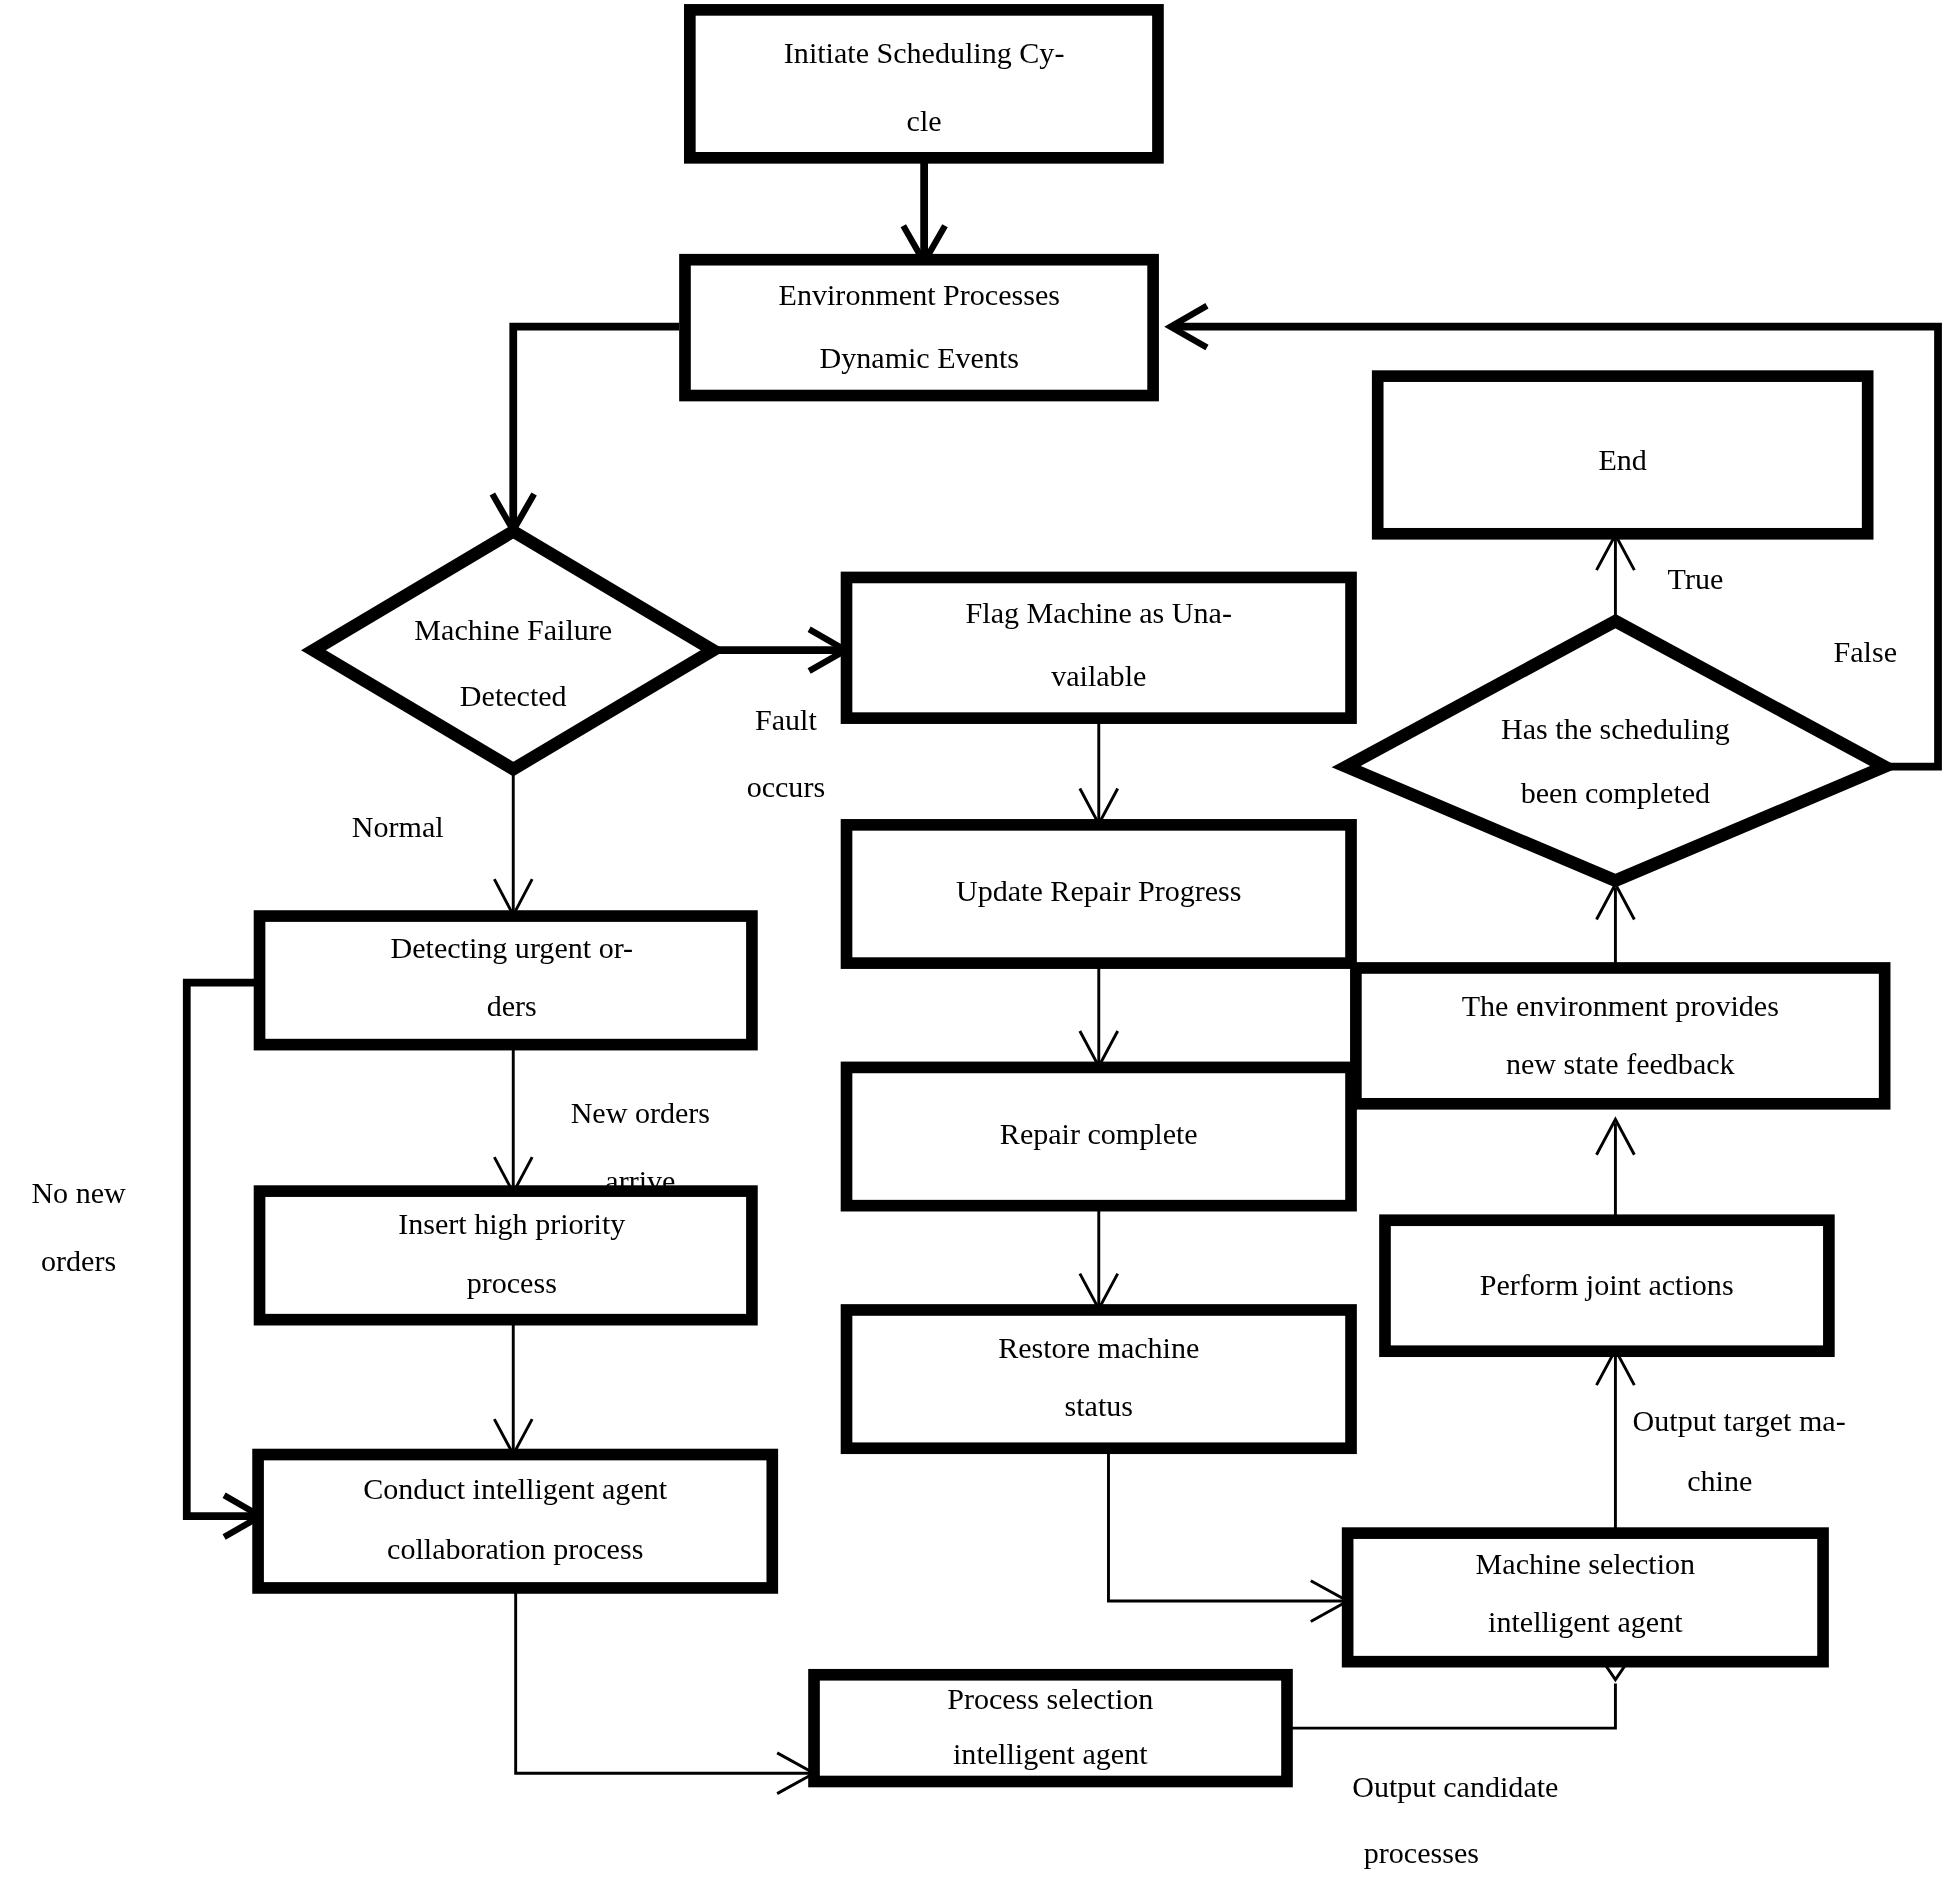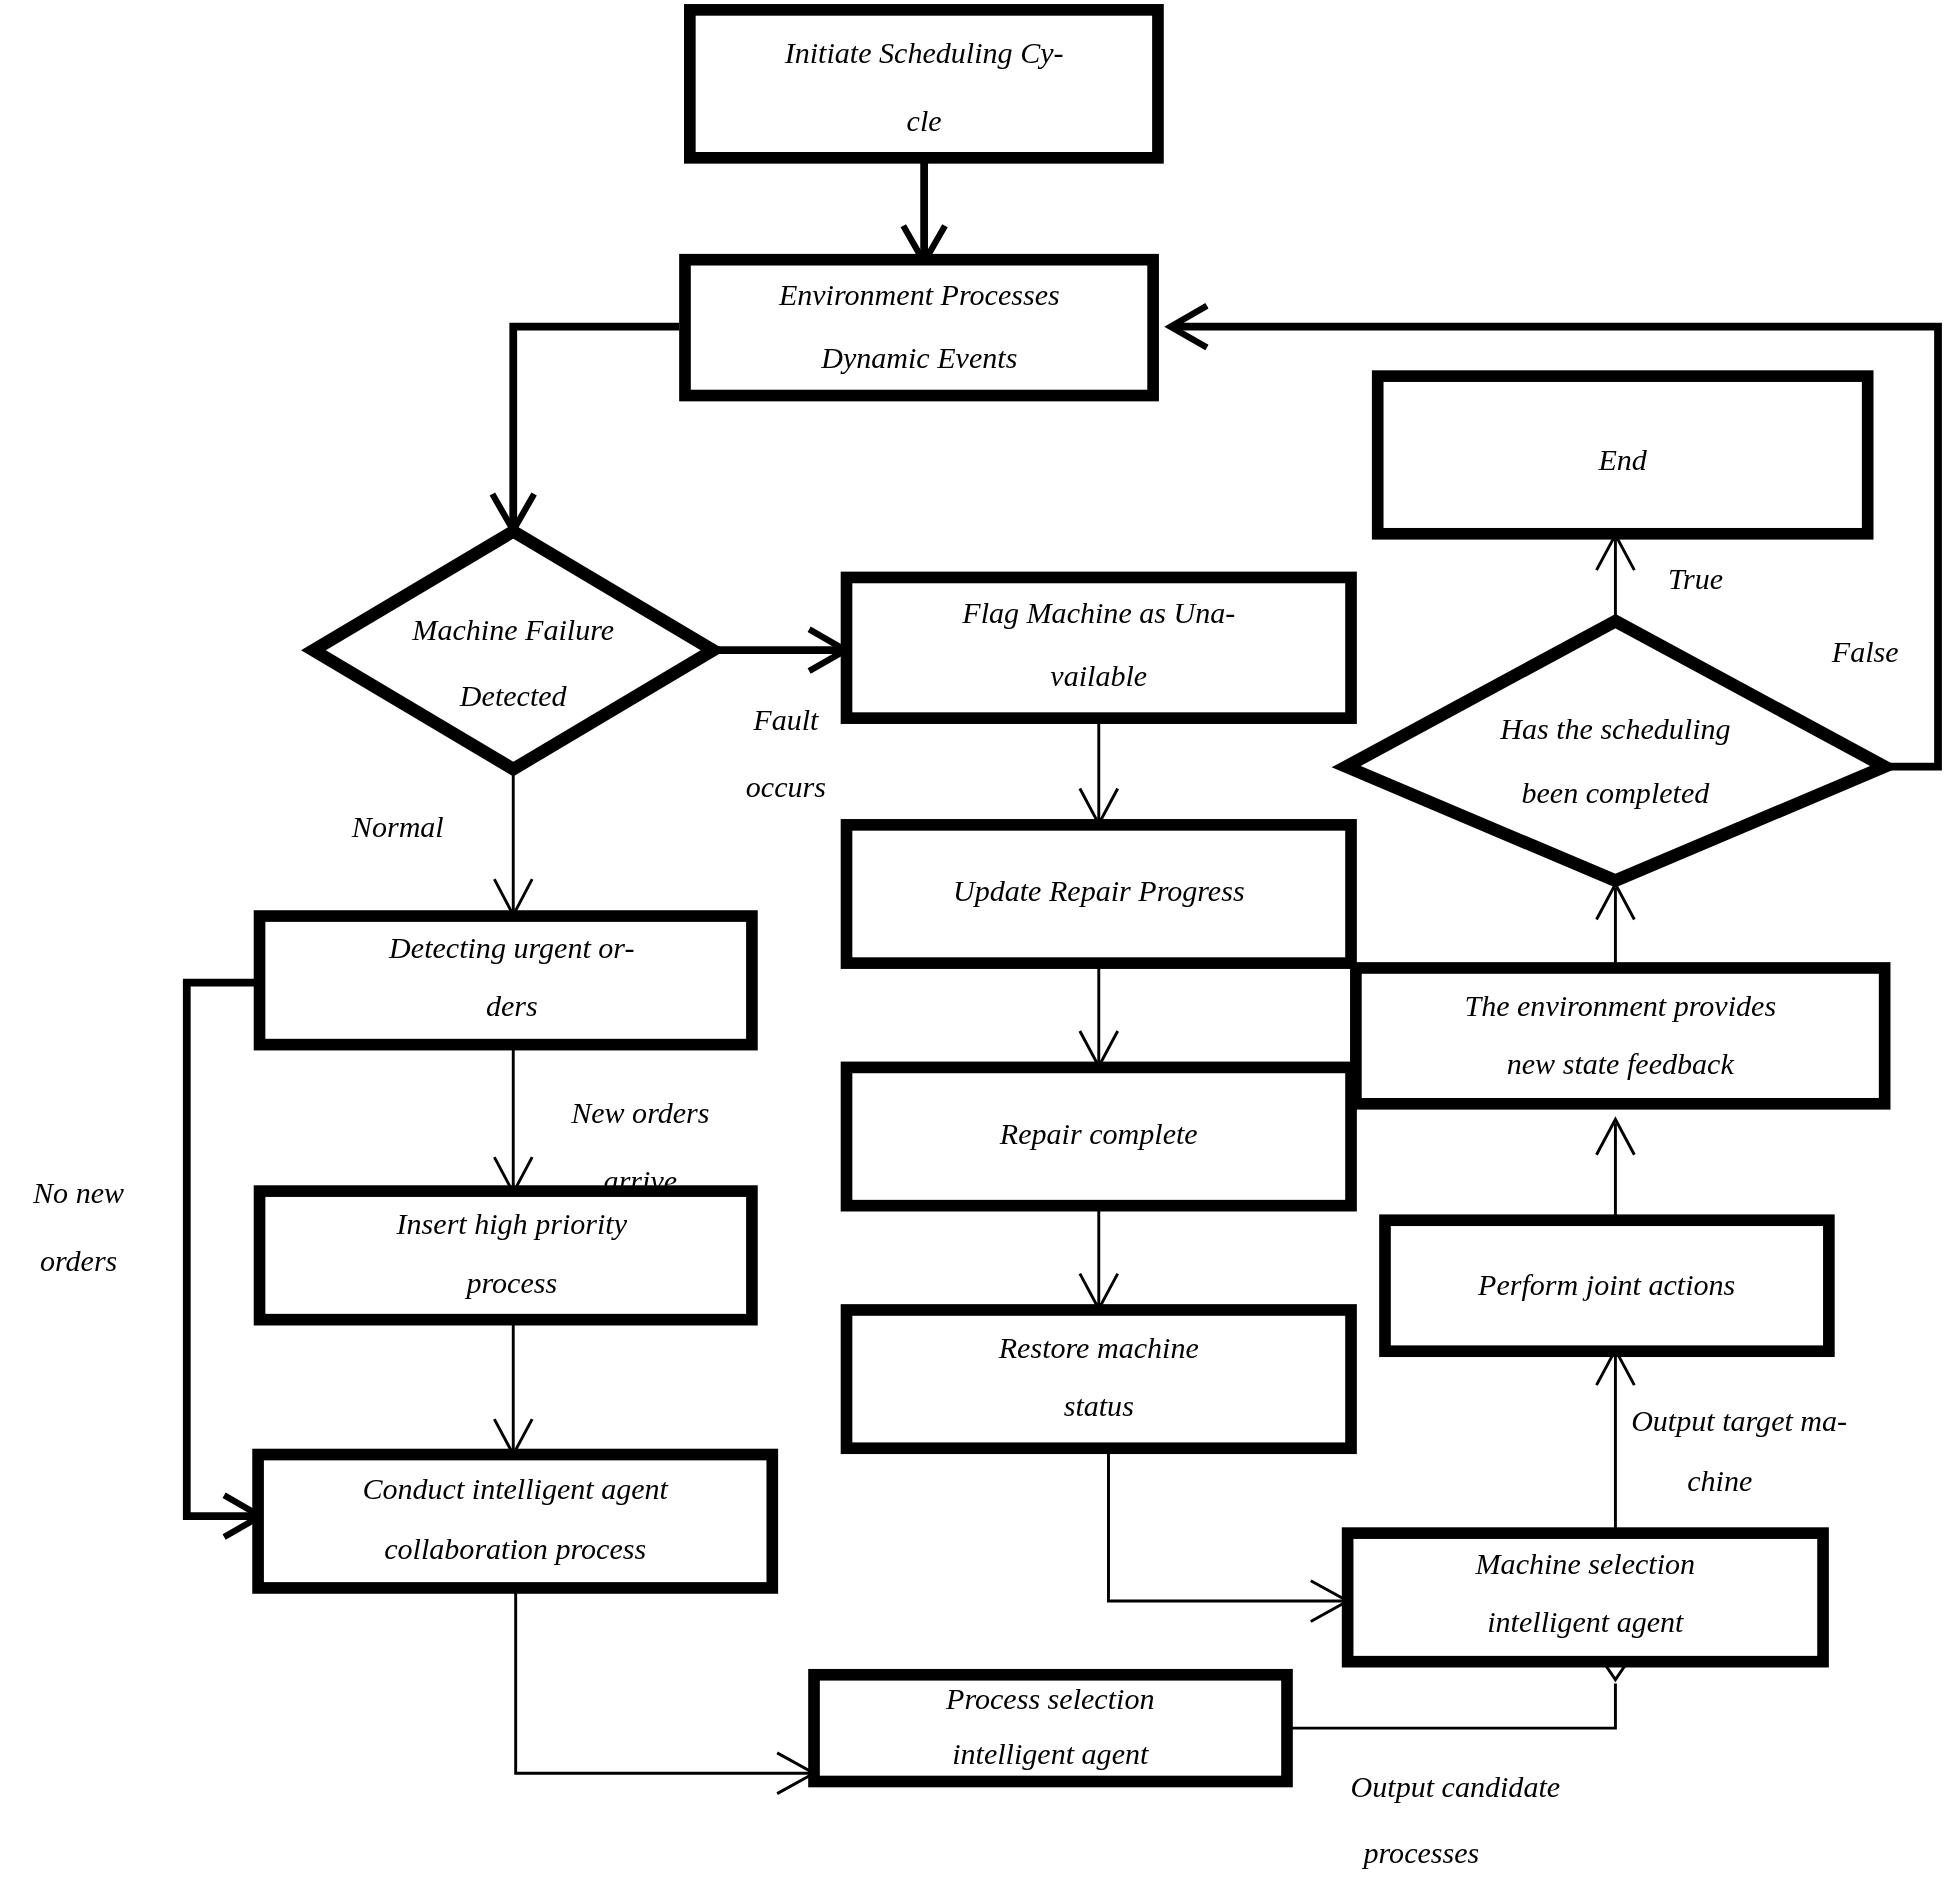--- a/index.html
+++ b/index.html
@@ -6,21 +6,20 @@
     margin: 0;
     padding: 0;
     background: #ffffff;
   }
   #stage {
     position: relative;
     width: 1955px;
     height: 1885px;
     background: #ffffff;
     overflow: hidden;
-    font-style: italic;
   }
   svg#flow {
     position: absolute;
     top: 0; left: 0;
     width: 1955px;
     height: 1885px;
     display: block;
   }
   .node-rect {
     fill: #ffffff;

